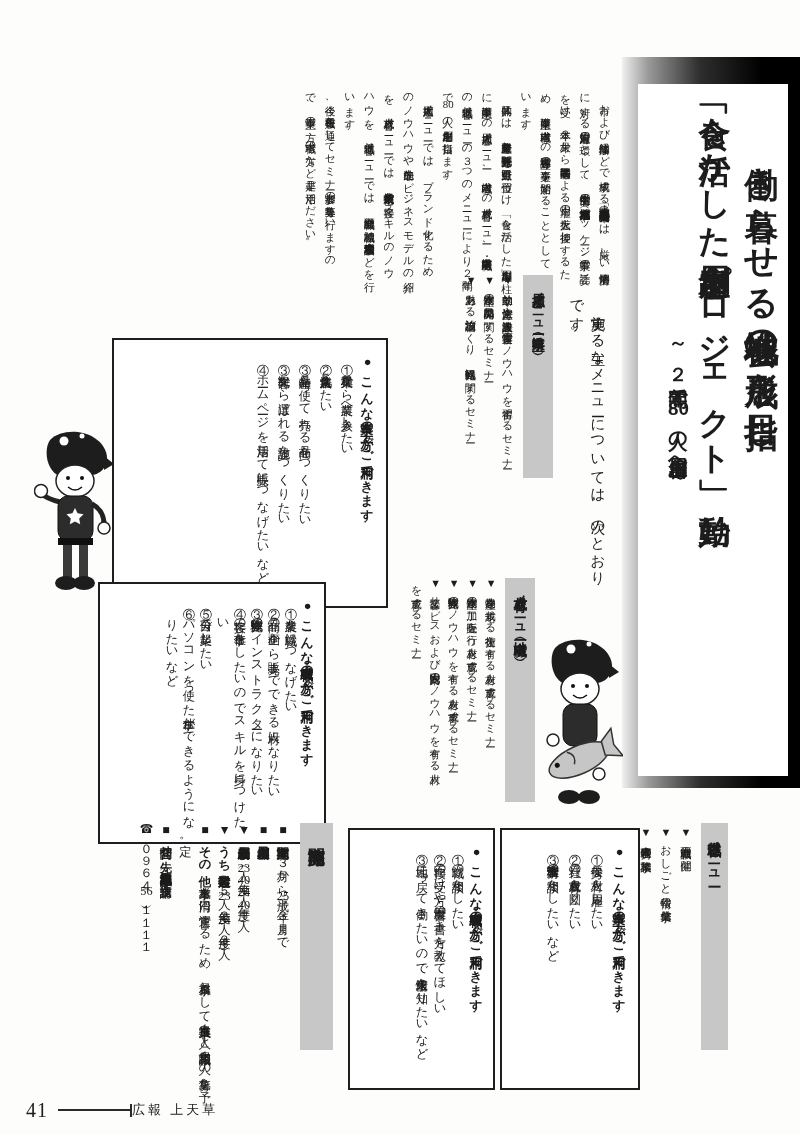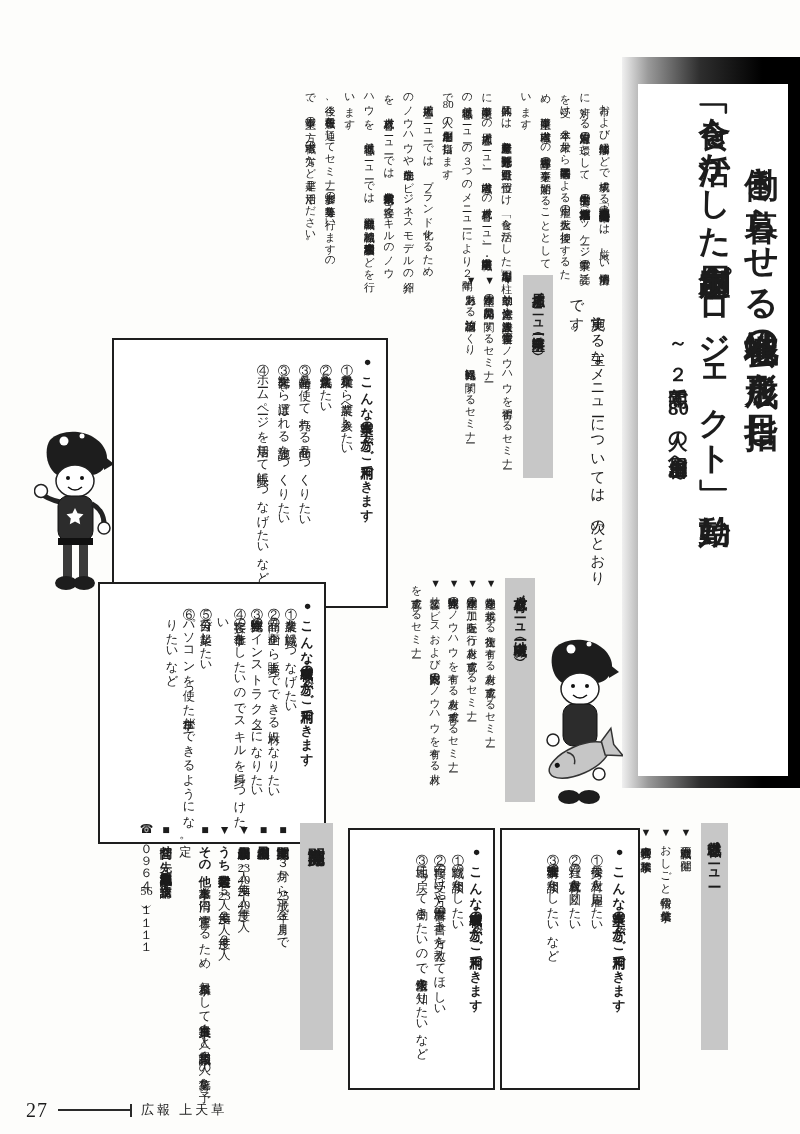--- a/index.html
+++ b/index.html
@@ -60,21 +60,21 @@
   #impl .row.h2{text-indent:-2em;padding-top:2em;}
   #impl .row.h0{text-indent:0;padding-top:0;}
   #impl .lbl{font-family:"Liberation Sans","DejaVu Sans",sans-serif;font-weight:bold;}
   #impl .rphone .lbl{font-weight:normal;text-combine-upright:all;}
 
   
   #footer{position:absolute;left:26px;top:1094px;height:32px;display:flex;align-items:center;}
   #pageno{font-size:20px;letter-spacing:1px;}
   #frule{width:72px;height:2px;background:#2a2a2a;margin-left:10px;}
   #ftick{width:2px;height:13px;background:#2a2a2a;}
-  #pub{font-size:13px;letter-spacing:3px;margin-left:9px;}
+  #pub{font-size:13px;letter-spacing:3px;}
 
   
   #mascotL{position:absolute;left:34px;top:428px;width:82px;height:176px;}
   #mascotR{position:absolute;left:535px;top:634px;width:88px;height:176px;}
 </style>
 </head>
 <body>
 
 <div class="page">
 
@@ -213,19 +213,19 @@
     </div>
     <div class="row h0">
       <b class="lbl">■問合せ先</b><span>　上天草地域産業・雇用創出協議会（事務局：市企業誘致課）</span>
     </div>
     <div class="row h0 rphone">
       <span class="lbl">☎</span><span>０９６４（<span class="tcy">56</span>）１１１１</span>
     </div>
   </div>
 
   <div id="footer" class="serif">
-    <span id="pageno">27</span>
+    <span id="pageno">41</span>
     <span id="frule"></span>
     <span id="ftick"></span>
     <span id="pub">広報 上天草</span>
   </div>
 
 </div>
 
 </body></html>

